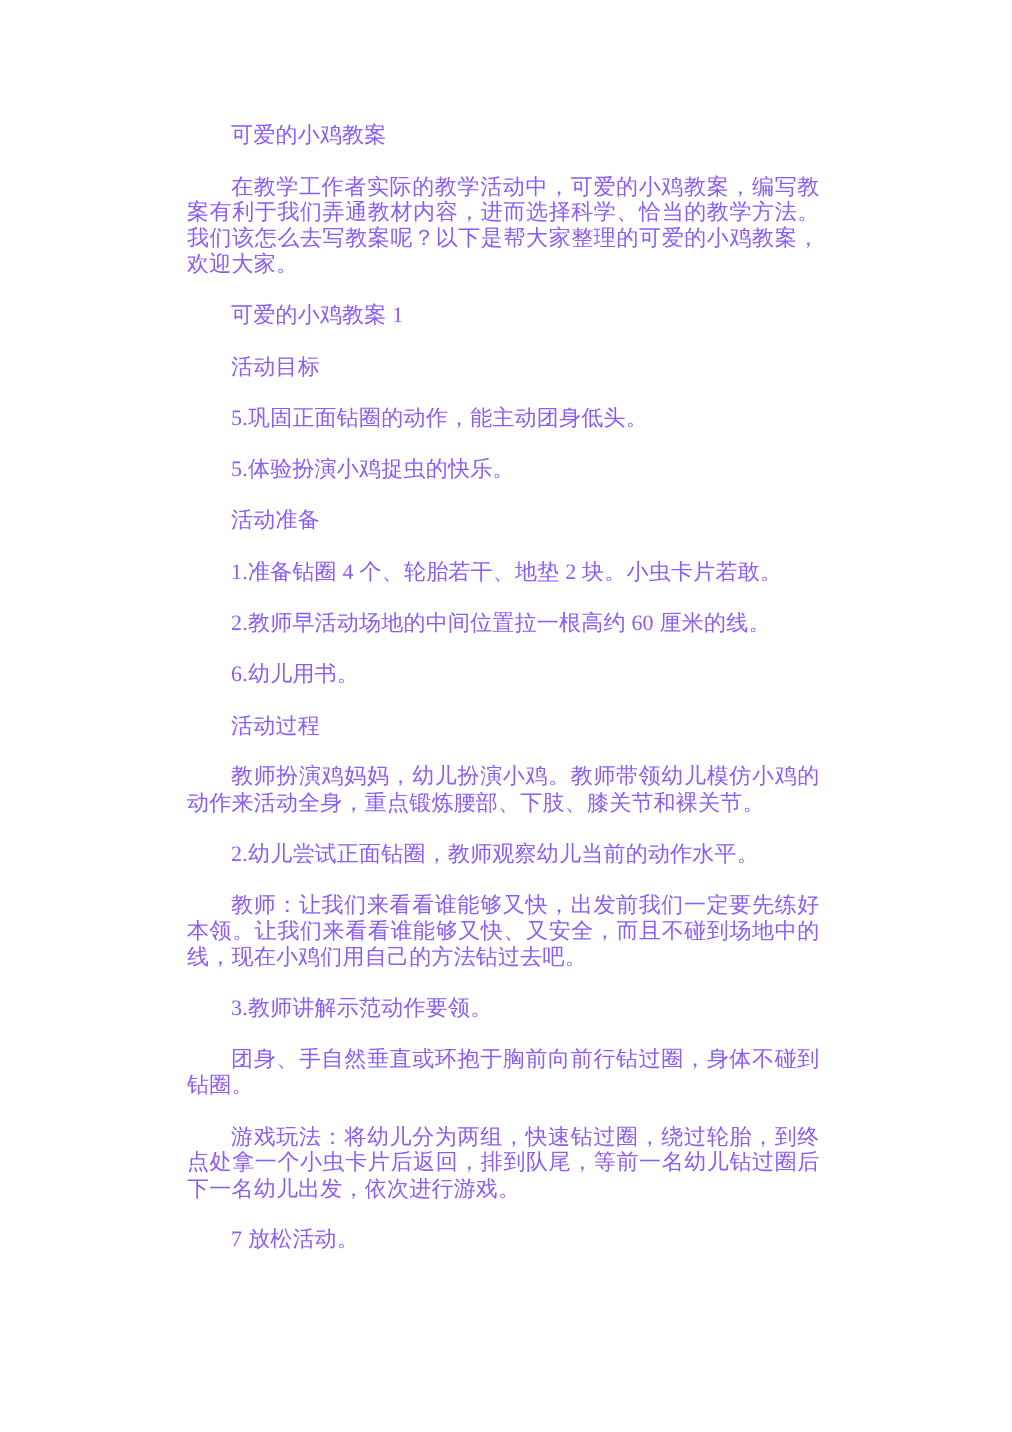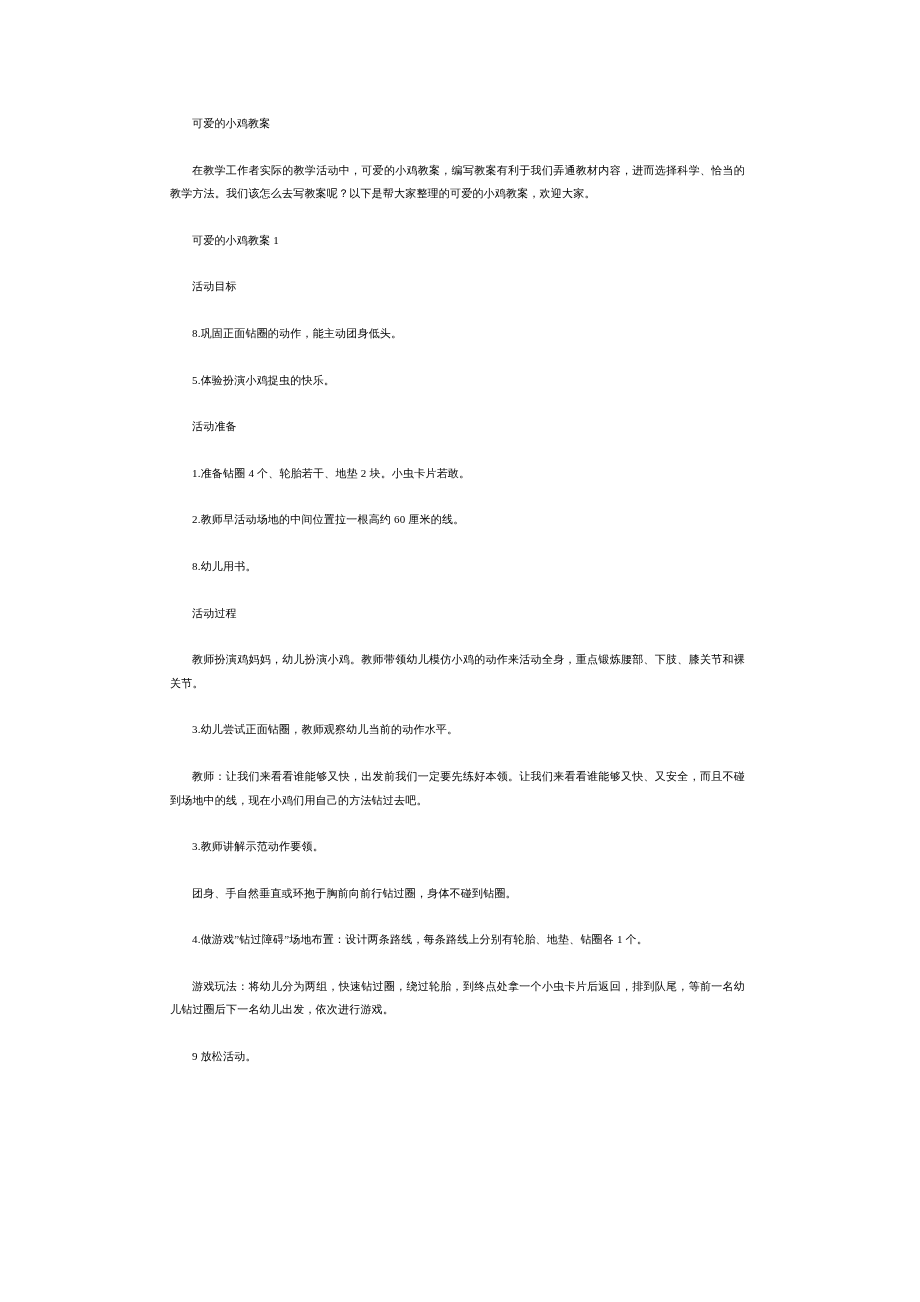--- a/index.html
+++ b/index.html
@@ -16,47 +16,46 @@
     box-sizing: border-box;
     width: 920px;
     height: 1302px;
     background: #ffffff;
     padding: 112px 175px 0 170px;
   }
   .doc p {
     margin: 0 0 23px 0;
     padding: 0;
     font-family: "Liberation Serif", "DejaVu Serif", serif;
-    font-size: 11px;
+    font-size: 20px;
     line-height: 23.6px;
-    color: #000000;
+    color: #8b5cf6;
     text-indent: 2em;
     text-align: justify;
     letter-spacing: 0.2px;
     word-break: break-all;
   }
 </style>
 </head>
 <body>
 
 <div class="page">
   <div class="doc">
     <p>可爱的小鸡教案</p>
     <p>在教学工作者实际的教学活动中，可爱的小鸡教案，编写教案有利于我们弄通教材内容，进而选择科学、恰当的教学方法。我们该怎么去写教案呢？以下是帮大家整理的可爱的小鸡教案，欢迎大家。</p>
     <p>可爱的小鸡教案 1</p>
     <p>活动目标</p>
-    <p>8.巩固正面钻圈的动作，能主动团身低头。</p>
+    <p>5.巩固正面钻圈的动作，能主动团身低头。</p>
     <p>5.体验扮演小鸡捉虫的快乐。</p>
     <p>活动准备</p>
     <p>1.准备钻圈 4 个、轮胎若干、地垫 2 块。小虫卡片若敢。</p>
     <p>2.教师早活动场地的中间位置拉一根高约 60 厘米的线。</p>
-    <p>8.幼儿用书。</p>
+    <p>6.幼儿用书。</p>
     <p>活动过程</p>
     <p>教师扮演鸡妈妈，幼儿扮演小鸡。教师带领幼儿模仿小鸡的动作来活动全身，重点锻炼腰部、下肢、膝关节和裸关节。</p>
-    <p>3.幼儿尝试正面钻圈，教师观察幼儿当前的动作水平。</p>
+    <p>2.幼儿尝试正面钻圈，教师观察幼儿当前的动作水平。</p>
     <p>教师：让我们来看看谁能够又快，出发前我们一定要先练好本领。让我们来看看谁能够又快、又安全，而且不碰到场地中的线，现在小鸡们用自己的方法钻过去吧。</p>
     <p>3.教师讲解示范动作要领。</p>
     <p>团身、手自然垂直或环抱于胸前向前行钻过圈，身体不碰到钻圈。</p>
-    <p>4.做游戏”钻过障碍”场地布置：设计两条路线，每条路线上分别有轮胎、地垫、钻圈各 1 个。</p>
     <p>游戏玩法：将幼儿分为两组，快速钻过圈，绕过轮胎，到终点处拿一个小虫卡片后返回，排到队尾，等前一名幼儿钻过圈后下一名幼儿出发，依次进行游戏。</p>
-    <p>9 放松活动。</p>
+    <p>7 放松活动。</p>
   </div>
 </div>
 
 </body></html>

